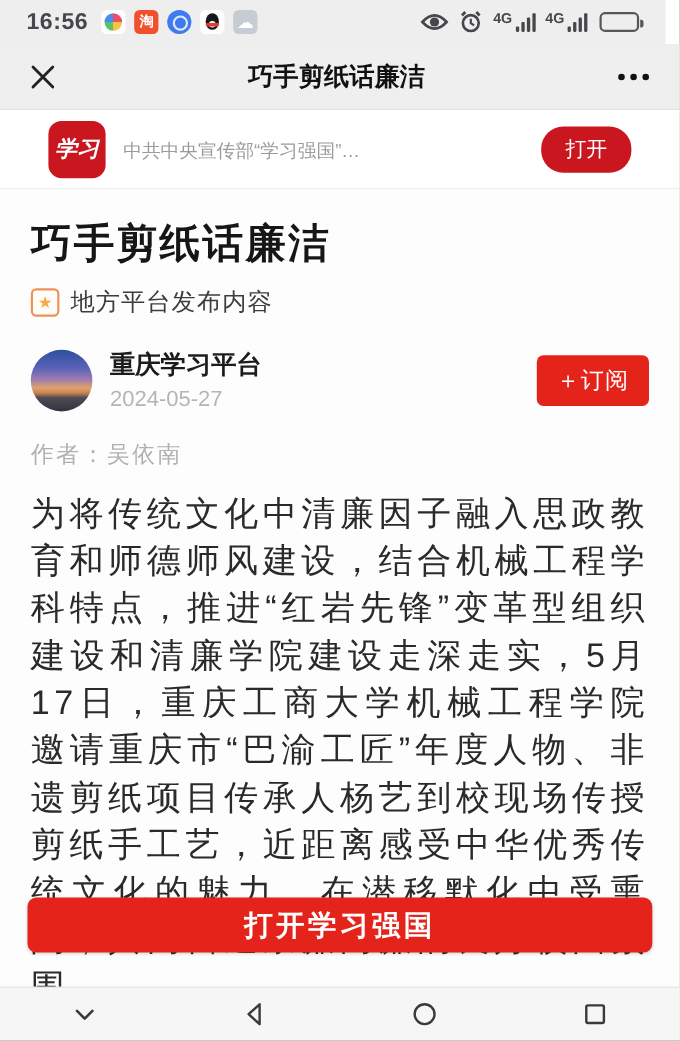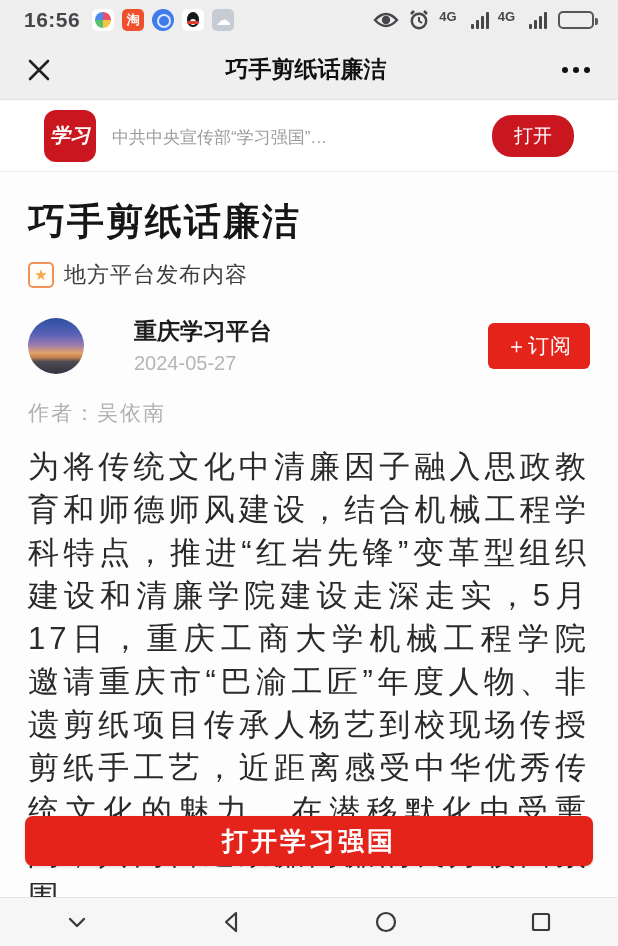--- a/index.html
+++ b/index.html
@@ -5,21 +5,21 @@
   * { margin:0; padding:0; box-sizing:border-box; }
   html,body { background:#888; }
   body { font-family:"Liberation Sans","DejaVu Sans",sans-serif; }
   .phone {
     position:relative; width:618px; height:946px; margin:0 auto;
     background:#ffffff; overflow:hidden;
   }
 
   
   .status-bar {
-    position:absolute; top:0; left:0; right:0; height:40px;
+    position:absolute; top:0; left:0; right:13px; height:40px;
     background:#eeeeee; display:flex; align-items:center;
     justify-content:space-between; padding:0 24px;
   }
   .sb-left { display:flex; align-items:center; gap:8px; }
   .sb-time { font-size:21px; font-weight:bold; color:#45474b; letter-spacing:0.5px; margin-right:4px; }
   .app-ico {
     width:22px; height:22px; border-radius:5px; display:flex;
     align-items:center; justify-content:center; font-size:13px; overflow:hidden;
   }
   .ico-flower { background:#ffffff; }
@@ -32,21 +32,21 @@
   .ico-browser::after {
     content:""; position:absolute; left:5px; top:5px; width:10px; height:10px;
     border:2.5px solid #dce9ff; border-radius:50%;
   }
   .ico-qq { background:#ffffff; position:relative; }
   .qq-body { position:absolute; left:5px; top:3px; width:12px; height:15px; background:#15181d; border-radius:50% 50% 46% 46%; }
   .qq-belly { position:absolute; left:8px; top:10px; width:6px; height:6px; background:#ffffff; border-radius:50%; }
   .qq-scarf { position:absolute; left:5px; top:12px; width:12px; height:3px; background:#e23b30; border-radius:2px; }
   .ico-cloud { background:#c6ccd4; color:#ffffff; font-size:15px; }
   .sb-right { display:flex; align-items:center; gap:9px; color:#45474b; }
-  .net { display:flex; align-items:flex-end; gap:14px; }
+  .net { display:flex; align-items:flex-end; gap:3px; }
   .net-label { font-size:13px; font-weight:bold; color:#45474b; line-height:1; transform:translateY(-6px); }
   .bars { display:flex; align-items:flex-end; gap:2px; }
   .bars i { display:block; width:3px; background:#45474b; border-radius:1px; }
   .battery { position:relative; width:36px; height:18px; border:2px solid #55575b; border-radius:5px; padding:2px; margin-left:2px; }
   .battery .fill { height:100%; width:70%; background:#55575b; border-radius:2px; }
   .battery::after { content:""; position:absolute; right:-6px; top:5px; width:3px; height:7px; background:#55575b; border-radius:0 2px 2px 0; }
 
   
   .nav-bar {
     position:absolute; top:40px; left:0; right:0; height:60px;
@@ -81,21 +81,21 @@
   
   .article { position:absolute; top:172px; left:0; right:0; bottom:0; background:#fdfdfd; padding:0 28px; }
   .article-title { font-size:37px; font-weight:bold; color:#161616; letter-spacing:2px; margin-top:26px; line-height:1.3; }
   .tag-row { display:flex; align-items:center; gap:10px; margin-top:14px; }
   .tag-badge {
     width:26px; height:26px; border:2px solid #f0915a; border-radius:5px;
     display:flex; align-items:center; justify-content:center;
     color:#f5a94b; font-size:15px; background:#fffdf8;
   }
   .tag-text { font-size:22px; color:#3d3d3d; letter-spacing:1px; }
-  .pub-row { display:flex; align-items:center; margin-top:26px;gap:34px; }
+  .pub-row { display:flex; align-items:center; margin-top:26px; }
   .avatar {
     width:56px; height:56px; border-radius:50%; flex:0 0 auto; cursor:pointer;
     background:linear-gradient(to bottom,#2e4f9e 0%,#5a62b8 30%,#9d7bb0 48%,#e0a26a 62%,#c9844f 70%,#4d4a52 78%,#333340 100%);
   }
   .pub-meta { flex:1 1 auto; margin-left:16px; }
   .pub-name { font-size:23px; font-weight:bold; color:#1c1c1c; cursor:pointer; }
   .pub-date { font-size:20px; color:#b5b5b8; margin-top:5px; }
   .subscribe-btn {
     flex:0 0 auto; background:#e4231b; color:#ffffff; border:none; cursor:pointer;
     font-size:21px; padding:9px 18px; border-radius:6px; font-family:inherit; letter-spacing:1px;

